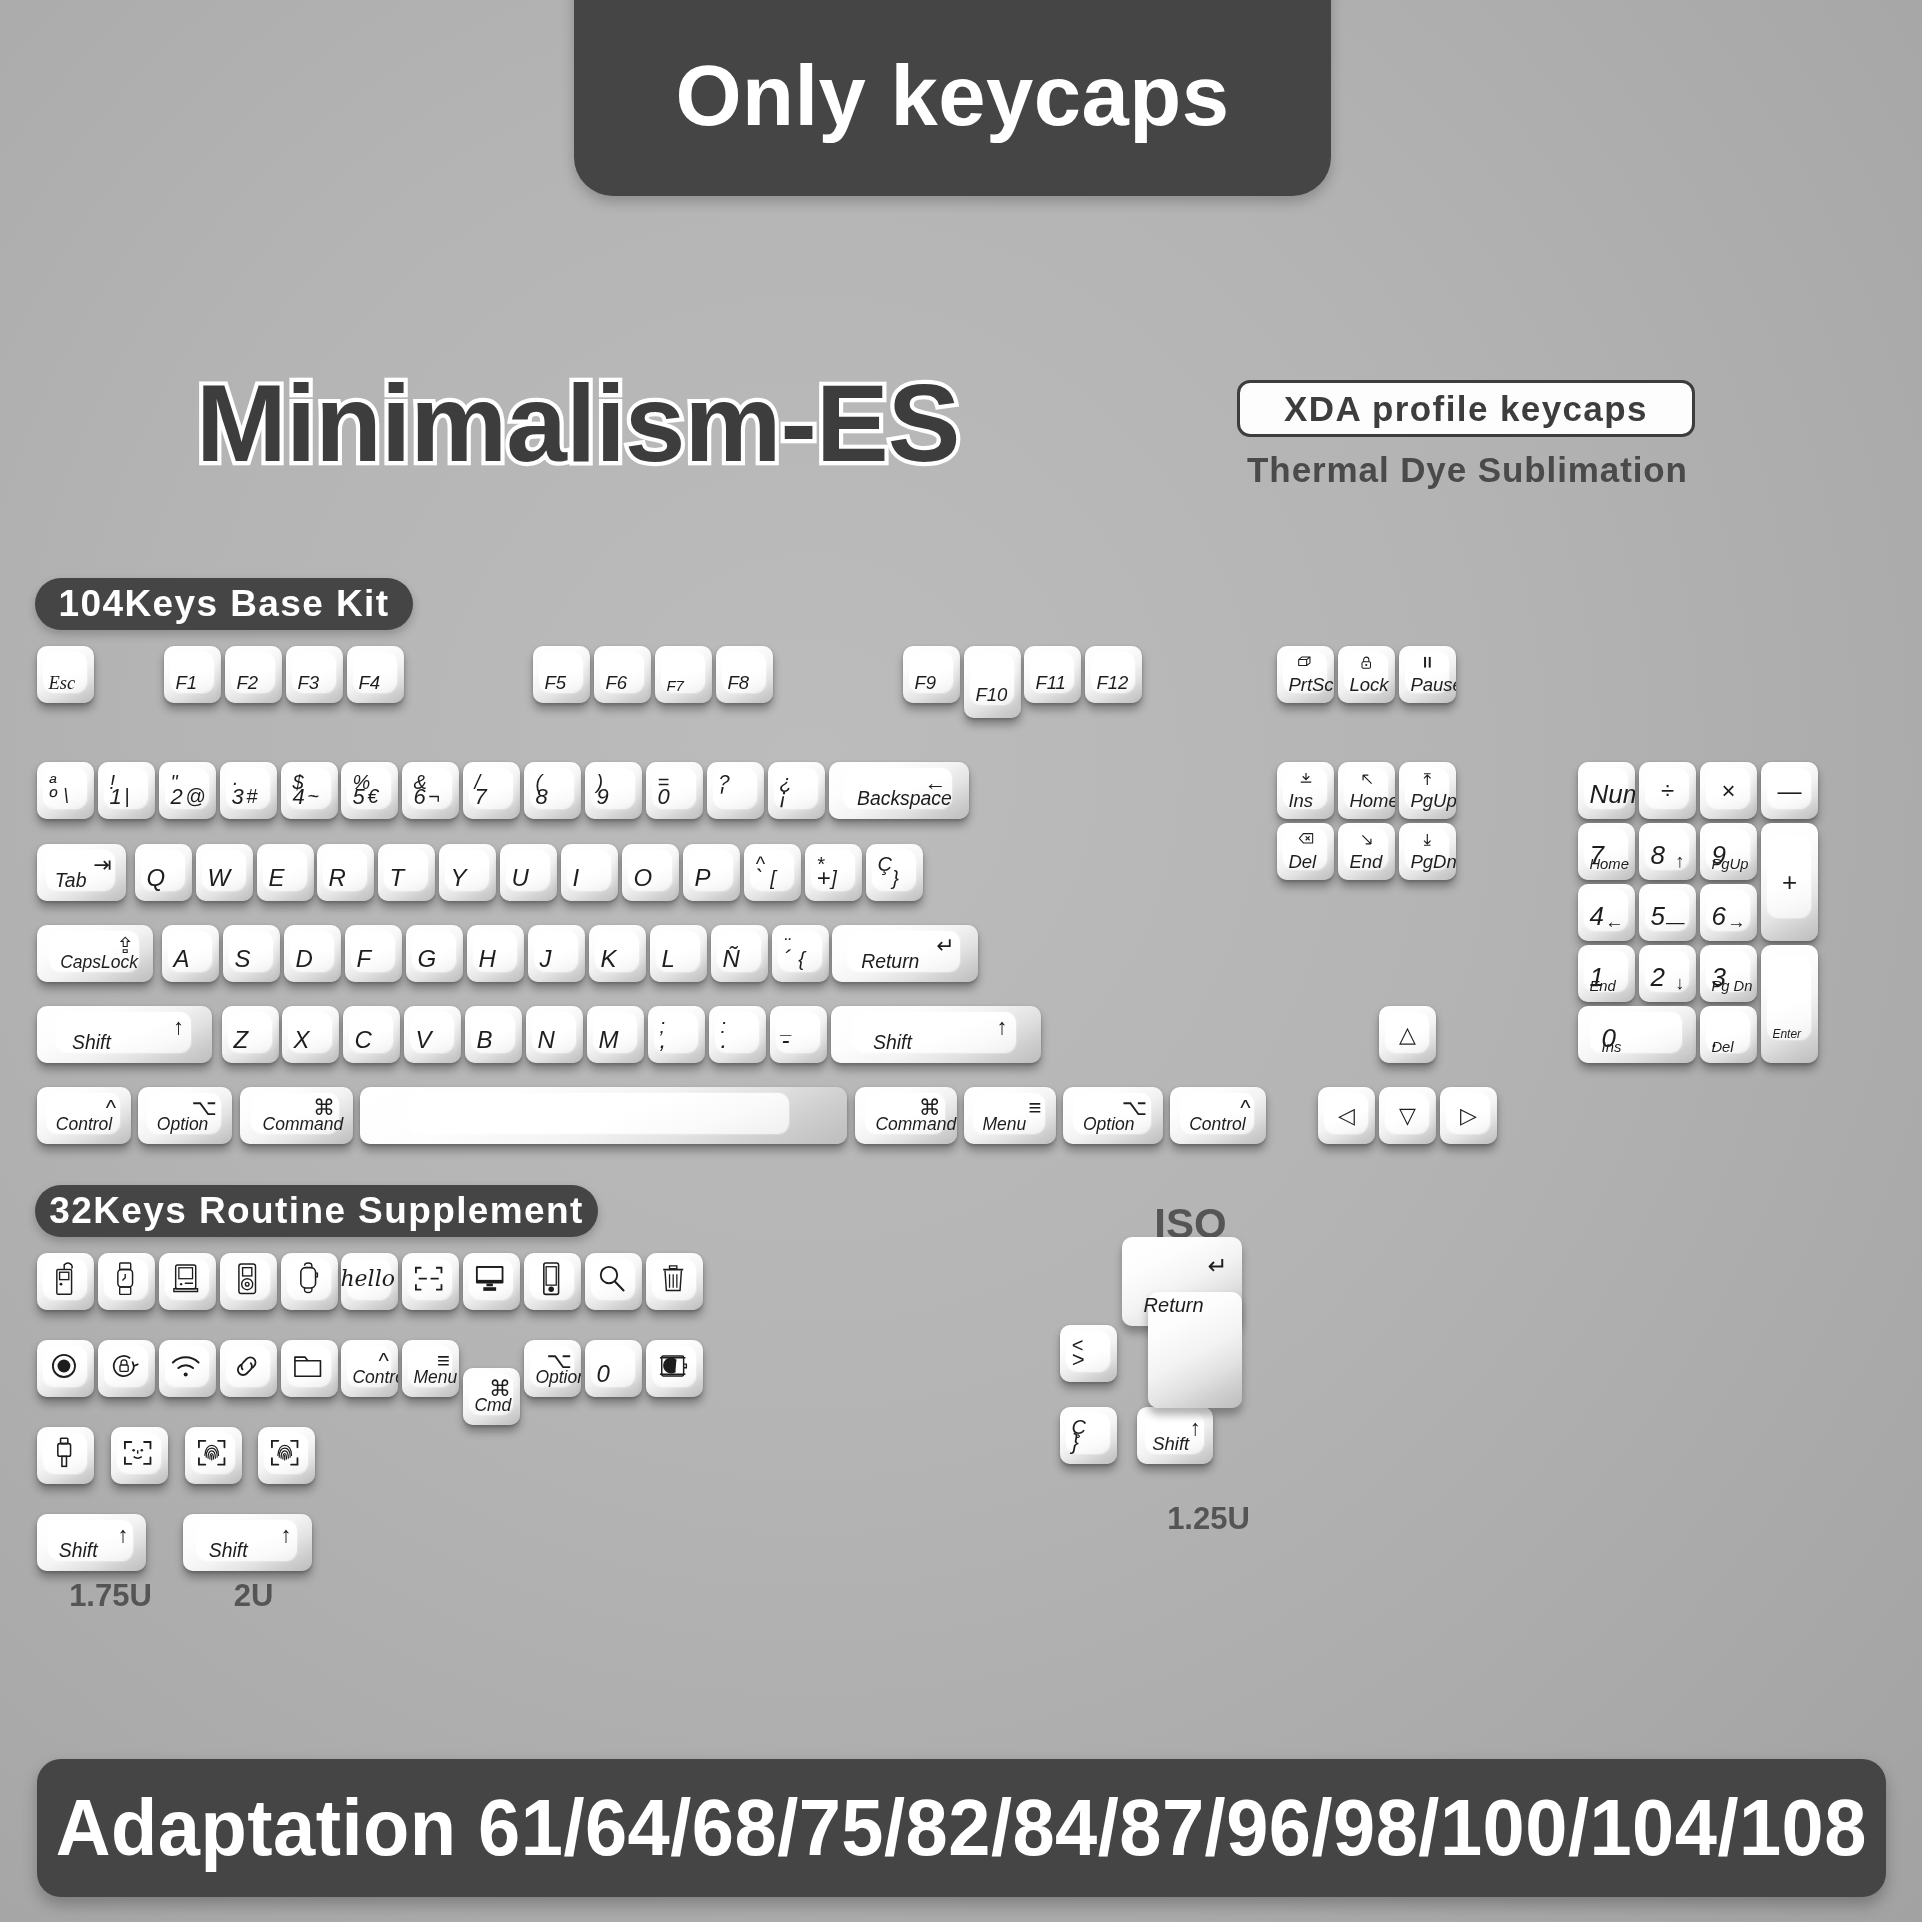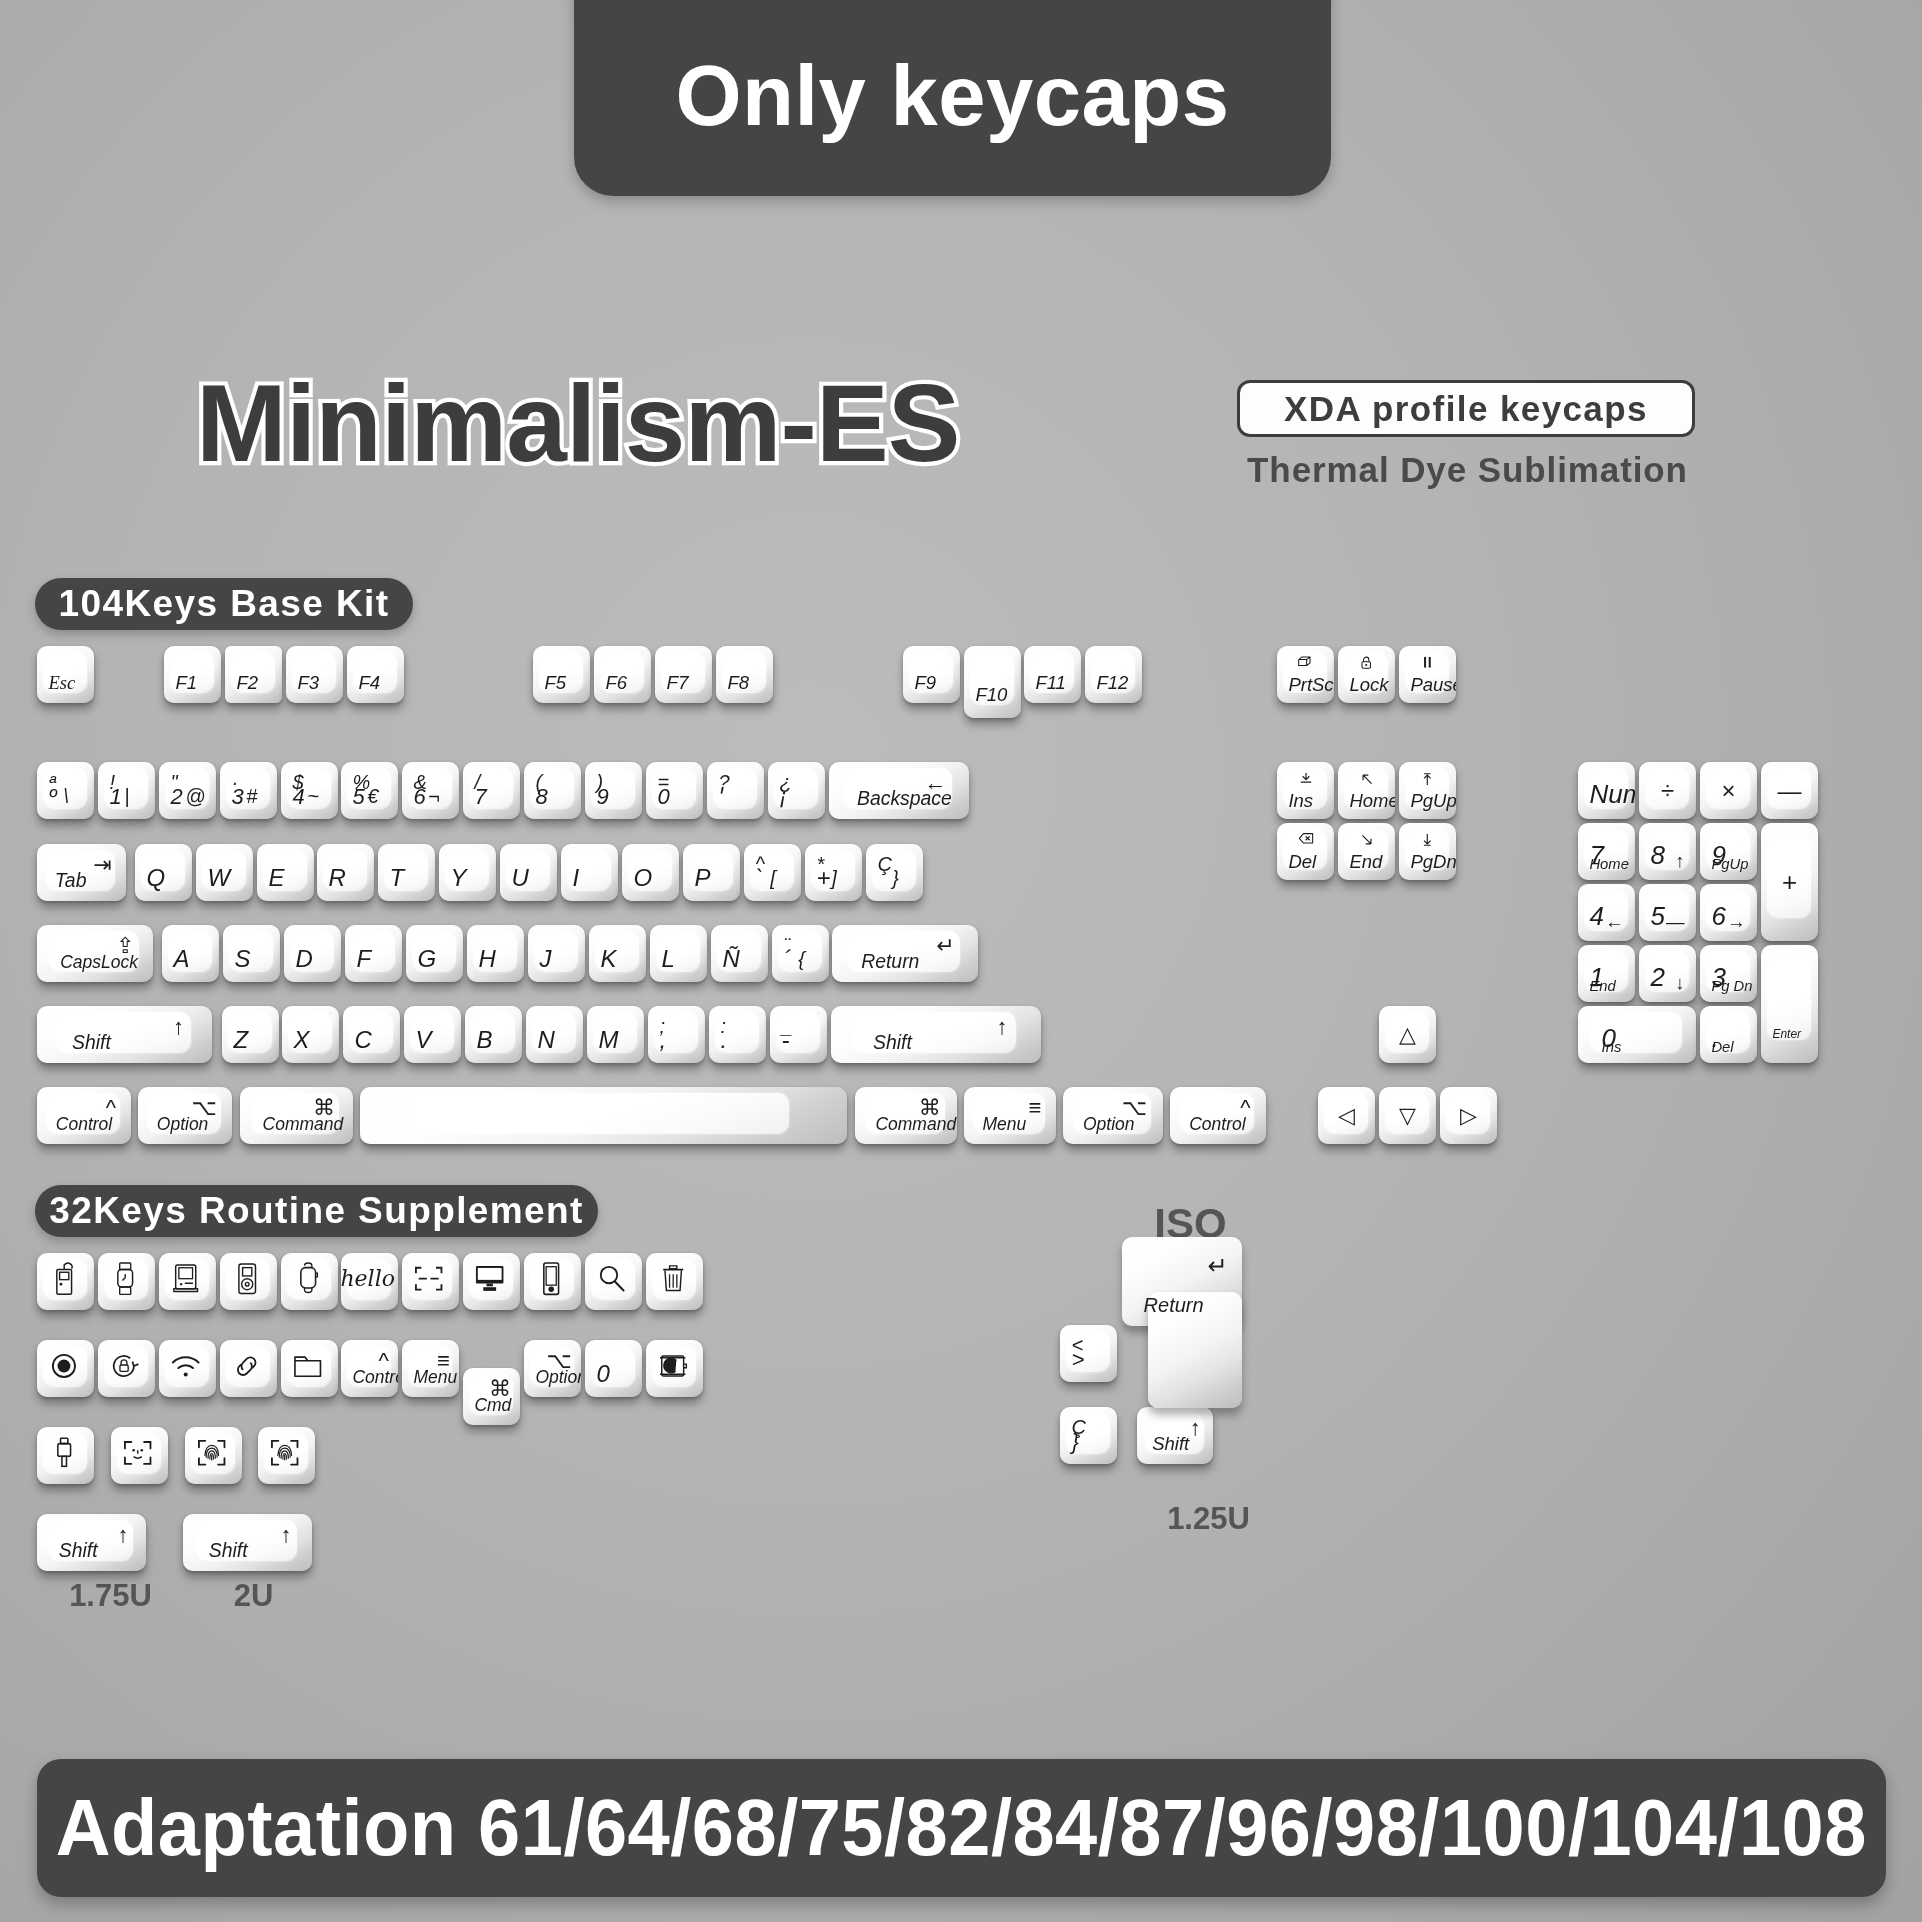--- a/index.html
+++ b/index.html
@@ -201,21 +201,21 @@
       <div class="kc" style="left: 37px; top: 646px; width: 57px; height: 57px;">
         <div class="legend">
           <span class="lg-main" style="font-size:18.5px;font-family:Liberation Serif, serif;">Esc</span>
         </div>
       </div>
       <div class="kc" style="left: 164px; top: 646px; width: 57px; height: 57px;">
         <div class="legend">
           <span class="lg-main" style="font-size:18.5px;">F1</span>
         </div>
       </div>
-      <div class="kc" style="left: 225px; top: 646px; width: 57px; height: 57px; border-radius: 6px;">
+      <div class="kc" style="left: 225px; top: 646px; width: 57px; height: 57px;">
         <div class="legend">
           <span class="lg-main" style="font-size:18.5px;">F2</span>
         </div>
       </div>
       <div class="kc" style="left: 286px; top: 646px; width: 57px; height: 57px;">
         <div class="legend">
           <span class="lg-main" style="font-size:18.5px;">F3</span>
         </div>
       </div>
       <div class="kc" style="left: 347px; top: 646px; width: 57px; height: 57px;">
@@ -228,21 +228,21 @@
           <span class="lg-main" style="font-size:18.5px;">F5</span>
         </div>
       </div>
       <div class="kc" style="left: 594px; top: 646px; width: 57px; height: 57px;">
         <div class="legend">
           <span class="lg-main" style="font-size:18.5px;">F6</span>
         </div>
       </div>
       <div class="kc" style="left: 655px; top: 646px; width: 57px; height: 57px;">
         <div class="legend">
-          <span class="lg-main" style="font-size:19px;">F7</span>
+          <span class="lg-main" style="font-size:15px;">F7</span>
         </div>
       </div>
       <div class="kc" style="left: 716px; top: 646px; width: 57px; height: 57px;">
         <div class="legend">
           <span class="lg-main" style="font-size:18.5px;">F8</span>
         </div>
       </div>
       <div class="kc" style="left: 903px; top: 646px; width: 57px; height: 57px;">
         <div class="legend">
           <span class="lg-main" style="font-size:18.5px;">F9</span>

